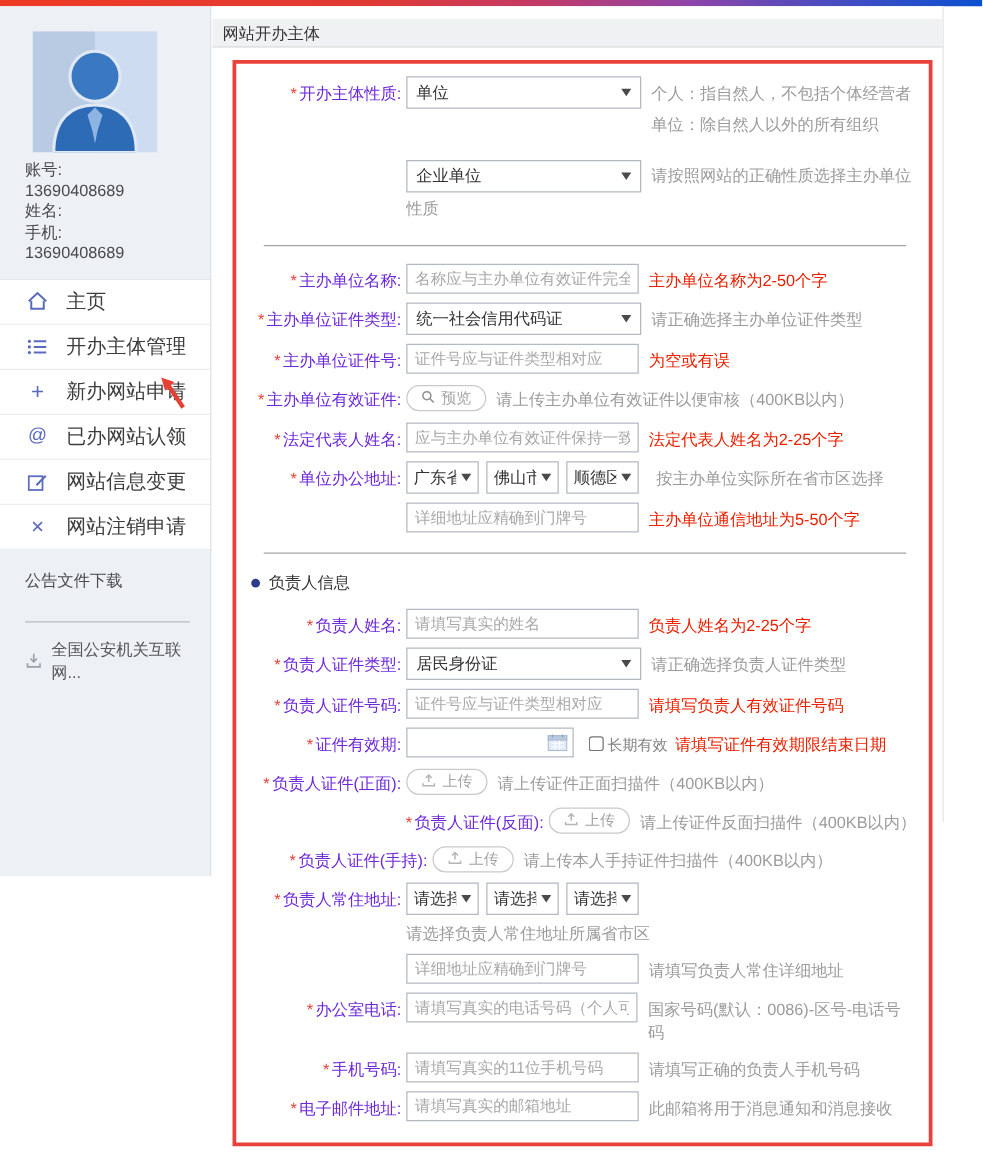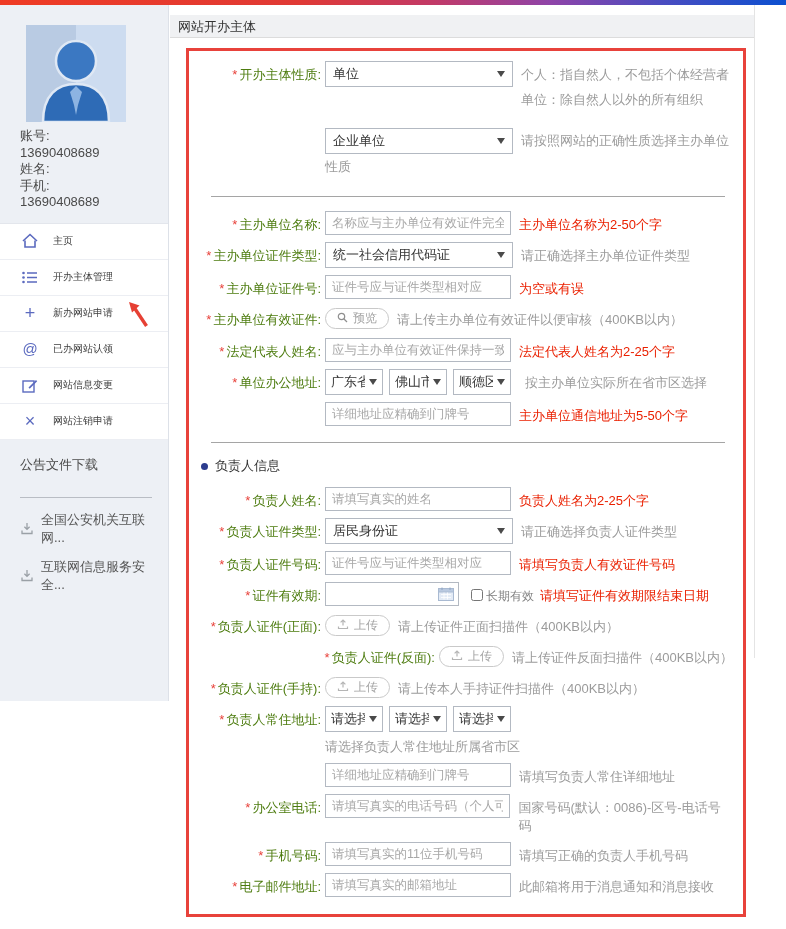--- a/index.html
+++ b/index.html
@@ -12,36 +12,36 @@
   
   .sidebar { position:absolute; left:0; top:5px; width:169px; height:696px;
              background:#edf0f5; border-right:1px solid #dde1e8; }
   .avatar { margin:20px 0 0 26px; width:100px; height:97px; }
   .profile { margin:6px 0 0 20px; line-height:16.5px; color:#4a4a4a; font-size:13px; }
   .menu { margin-top:12px; background:#fff; border-top:1px solid #e3e6ec; }
   .menu-item { height:36px; display:flex; align-items:center; padding-left:20px;
                border-bottom:1px solid #eceef3; background:#fff; cursor:pointer; }
   .mi { width:20px; margin-right:13px; display:inline-flex; justify-content:center; color:#5b6abf; }
   .mi.glyph { font-size:18px; line-height:18px; font-weight:400; }
-  .ml { font-size:10px; color:#3d3d3d; }
+  .ml { font-size:16px; color:#3d3d3d; }
   .downloads { padding:16px 0 0 20px; }
   .dl-title { font-size:13px; color:#4a4a4a; padding-bottom:23px; border-bottom:1px solid #b9bdc4; width:132px; margin-bottom:13px; }
   .dl-item { display:flex; align-items:center; margin-bottom:11px; color:#555; font-size:13px; cursor:pointer; }
   .dl-item .ico { margin-right:7px; display:inline-flex; }
   .cursor-arrow { position:absolute; left:125px; top:299px; z-index:5; }
 
   
   .content { position:absolute; left:170px; top:5px; width:585px; height:653px;
              background:#fff; border-right:1px solid #e4e4e4; }
   .page-title { margin-top:10px; height:23px; line-height:23px; background:#f0f1f3;
                 border-bottom:1px solid #dcdcdc; padding-left:8px; color:#333; font-size:13px; }
   .form-box { margin:10px 8px 0 16px; border:3px solid #e8423b; padding:10px 0 10px 0; min-height:836px; }
 
   .row { display:flex; align-items:flex-start; margin:0 10px 7px 0; }
-  .lbl { width:132px; flex-shrink:0; text-align:right; padding-top:5px; color:#4d7c0f; }
+  .lbl { width:132px; flex-shrink:0; text-align:right; padding-top:5px; color:#6d28d9; }
   .lbl.req::before { content:"*"; color:#e8423b; margin-right:2px; }
   .fld { margin-left:4px; }
   .txt { width:186px; height:24px; border:1px solid #b3b9c2; background:#fff; padding:0 6px;
          font-size:12.5px; color:#333; font-family:inherit; }
   .txt::placeholder { color:#a8a8a8; }
   .select { width:188px; height:26px; border:1px solid #b3b9c2; background:#fff; display:inline-flex;
             align-items:center; justify-content:space-between; padding:0 7px; cursor:pointer; }
   .select .sv { color:#333; font-size:13px; white-space:nowrap; overflow:hidden; }
   .arr { width:0; height:0; border-left:4px solid transparent; border-right:4px solid transparent;
          border-top:6px solid #4a4a4a; flex-shrink:0; margin-left:4px; }
@@ -139,29 +139,20 @@
       <div class="dl-title">公告文件下载</div>
       <div class="dl-item">
         <span class="ico">
           <svg width="14" height="13" viewBox="0 0 14 13">
               <path d="M2 8.5 V11.5 H12 V8.5" fill="none" stroke="#9aa0a6" stroke-width="1.3"></path>
               <path d="M7 1 V7.2 M4.4 4.8 L7 7.4 L9.6 4.8" fill="none" stroke="#9aa0a6" stroke-width="1.3"></path>
             </svg>
         </span>
         <span>全国公安机关互联网...</span>
       </div>
-      <div class="dl-item">
-        <span class="ico">
-          <svg width="14" height="13" viewBox="0 0 14 13">
-              <path d="M2 8.5 V11.5 H12 V8.5" fill="none" stroke="#9aa0a6" stroke-width="1.3"></path>
-              <path d="M7 1 V7.2 M4.4 4.8 L7 7.4 L9.6 4.8" fill="none" stroke="#9aa0a6" stroke-width="1.3"></path>
-            </svg>
-        </span>
-        <span>互联网信息服务安全...</span>
-      </div>
     </div>
   </aside>
 
   <svg class="cursor-arrow" width="26" height="30" viewBox="0 0 26 30">
     <polygon points="4,3 14.5,6.5 7,13.5" fill="#e64034"></polygon>
     <path d="M9.5 9 L21.5 27" stroke="#e64034" stroke-width="3.4"></path>
   </svg>
 
   <main class="content">
     <div class="page-title">网站开办主体</div>
@@ -323,21 +314,21 @@
             <svg width="12" height="11" viewBox="0 0 12 11">
                 <path d="M1.5 7.5 V9.5 H10.5 V7.5" fill="none" stroke="#b5b5b5" stroke-width="1.2"></path>
                 <path d="M6 6.5 V1.2 M3.6 3.4 L6 1 L8.4 3.4" fill="none" stroke="#b5b5b5" stroke-width="1.2"></path>
               </svg>
           </span>
           <span>上传</span>
         </button>
         <div class="hint">请上传证件反面扫描件（400KB以内）</div>
       </div>
 
-      <div class="row" style="margin-bottom:8px;">
+      <div class="row" style="margin-bottom:8px;padding-left:21px;">
         <div class="lbl req">负责人证件(手持):</div>
         <button class="fld pill">
           <span>
             <svg width="12" height="11" viewBox="0 0 12 11">
                 <path d="M1.5 7.5 V9.5 H10.5 V7.5" fill="none" stroke="#b5b5b5" stroke-width="1.2"></path>
                 <path d="M6 6.5 V1.2 M3.6 3.4 L6 1 L8.4 3.4" fill="none" stroke="#b5b5b5" stroke-width="1.2"></path>
               </svg>
           </span>
           <span>上传</span>
         </button>

